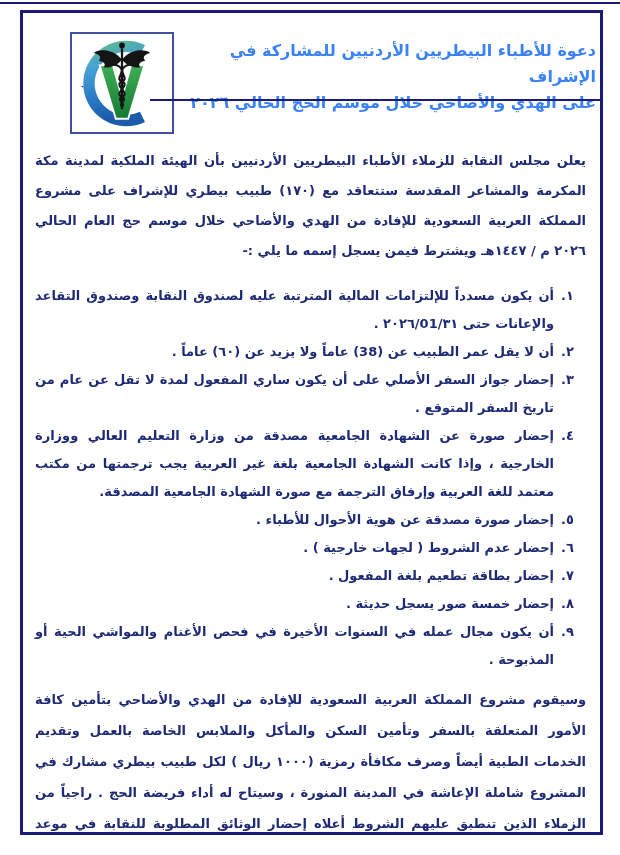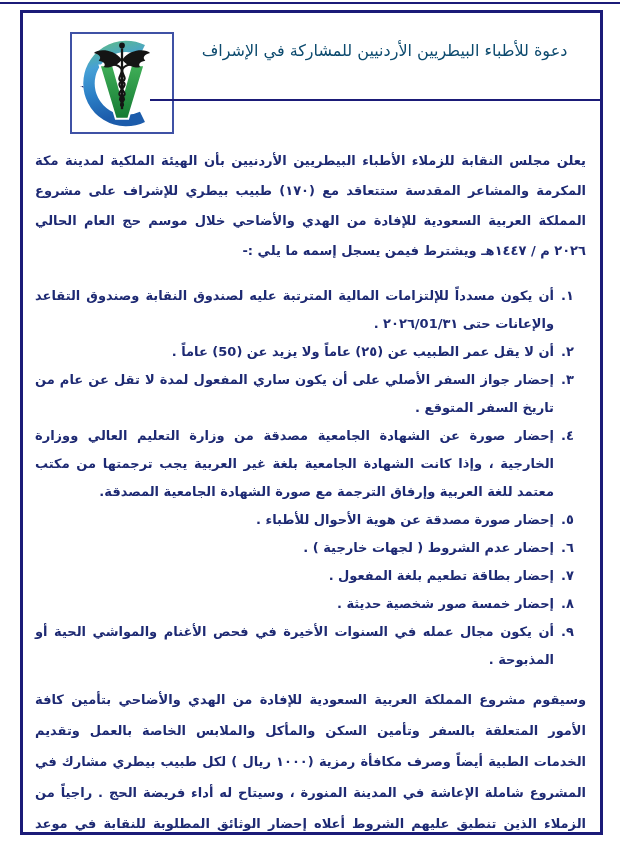--- a/index.html
+++ b/index.html
@@ -35,23 +35,23 @@
     left: 47px; top: 19px;
     width: 104px; height: 102px;
     border: 2px solid #3f51a5;
     background: #ffffff;
     box-sizing: border-box;
   }
   .logo-box svg { display: block; width: 100%; height: 100%; }
   .title-wrap {
     position: absolute;
     left: 150px; right: 4px; top: 25px;
-    text-align: center;
-    color: #0c4a6e;
-    font-weight: normal;
+    text-align: right;
+    color: #3b82f6;
+    font-weight: bold;
     font-size: 16px;
     line-height: 26px;
   }
   .title-rule {
     position: absolute;
     left: 127px; right: 0; top: 86px;
     height: 0;
     border-bottom: 2px solid #1b1b78;
   }
   
@@ -140,37 +140,38 @@
         </g>
 
         <text font-size="6" font-weight="bold" fill="#223377">
           <textPath href="#arcT" startOffset="2">نقابة الأطباء البيطريين الأردنيين</textPath>
         </text>
       </svg>
     </div>
 
     <div class="title-wrap">
       <div>دعوة للأطباء البيطريين الأردنيين للمشاركة في الإشراف</div>
+      <div>على الهدي والأضاحي خلال موسم الحج الحالي ٢٠٢٦</div>
     </div>
 
     <div class="title-rule"></div>
   </div>
 
   <div class="content">
 
     <p class="intro">يعلن مجلس النقابة للزملاء الأطباء البيطريين الأردنيين بأن الهيئة الملكية لمدينة مكة المكرمة والمشاعر المقدسة ستتعاقد مع (١٧٠) طبيب بيطري للإشراف على مشروع المملكة العربية السعودية للإفادة من الهدي والأضاحي خلال موسم حج العام الحالي ٢٠٢٦ م / ١٤٤٧هـ ويشترط فيمن يسجل إسمه ما يلي :-</p>
 
     <div class="req-list">
       <div class="req-row">
         <span class="req-num">١.</span>
         <span class="req-text">أن يكون مسدداً للإلتزامات المالية المترتبة عليه لصندوق النقابة وصندوق التقاعد والإعانات حتى ٢٠٢٦/01/٣١ .</span>
       </div>
       <div class="req-row">
         <span class="req-num">٢.</span>
-        <span class="req-text">أن لا يقل عمر الطبيب عن (٢٥) عاماً ولا يزيد عن (50) عاماً .</span>
+        <span class="req-text">أن لا يقل عمر الطبيب عن (38) عاماً ولا يزيد عن (٦٠) عاماً .</span>
       </div>
       <div class="req-row">
         <span class="req-num">٣.</span>
         <span class="req-text">إحضار جواز السفر الأصلي على أن يكون ساري المفعول لمدة لا تقل عن عام من تاريخ السفر المتوقع .</span>
       </div>
       <div class="req-row">
         <span class="req-num">٤.</span>
         <span class="req-text">إحضار صورة عن الشهادة الجامعية مصدقة من وزارة التعليم العالي ووزارة الخارجية ، وإذا كانت الشهادة الجامعية بلغة غير العربية يجب ترجمتها من مكتب معتمد للغة العربية وإرفاق الترجمة مع صورة الشهادة الجامعية المصدقة.</span>
       </div>
       <div class="req-row">
@@ -180,21 +181,21 @@
       <div class="req-row">
         <span class="req-num">٦.</span>
         <span class="req-text">إحضار عدم الشروط ( لجهات خارجية ) .</span>
       </div>
       <div class="req-row">
         <span class="req-num">٧.</span>
         <span class="req-text">إحضار بطاقة تطعيم بلغة المفعول .</span>
       </div>
       <div class="req-row">
         <span class="req-num">٨.</span>
-        <span class="req-text">إحضار خمسة صور شخصية حديثة .</span>
+        <span class="req-text">إحضار خمسة صور يسجل حديثة .</span>
       </div>
       <div class="req-row">
         <span class="req-num">٩.</span>
         <span class="req-text">أن يكون مجال عمله في السنوات الأخيرة في فحص الأغنام والمواشي الحية أو المذبوحة .</span>
       </div>
     </div>
 
     <p class="para"><span>وسيقوم مشروع المملكة العربية السعودية للإفادة من الهدي والأضاحي بتأمين كافة الأمور المتعلقة بالسفر وتأمين السكن والمأكل والملابس الخاصة بالعمل وتقديم الخدمات الطبية أيضاً وصرف مكافأة رمزية (١٠٠٠ ريال ) لكل طبيب بيطري مشارك في المشروع شاملة الإعاشة في المدينة المنورة ، وسيتاح له أداء فريضة الحج . راجياً من الزملاء الذين تنطبق عليهم الشروط أعلاه إحضار الوثائق المطلوبة للنقابة </span><span class="deadline">في موعد أقصاه يوم الخميس الموافق ٢٠٢٦/١/٢٩</span></p>
 
   </div>

